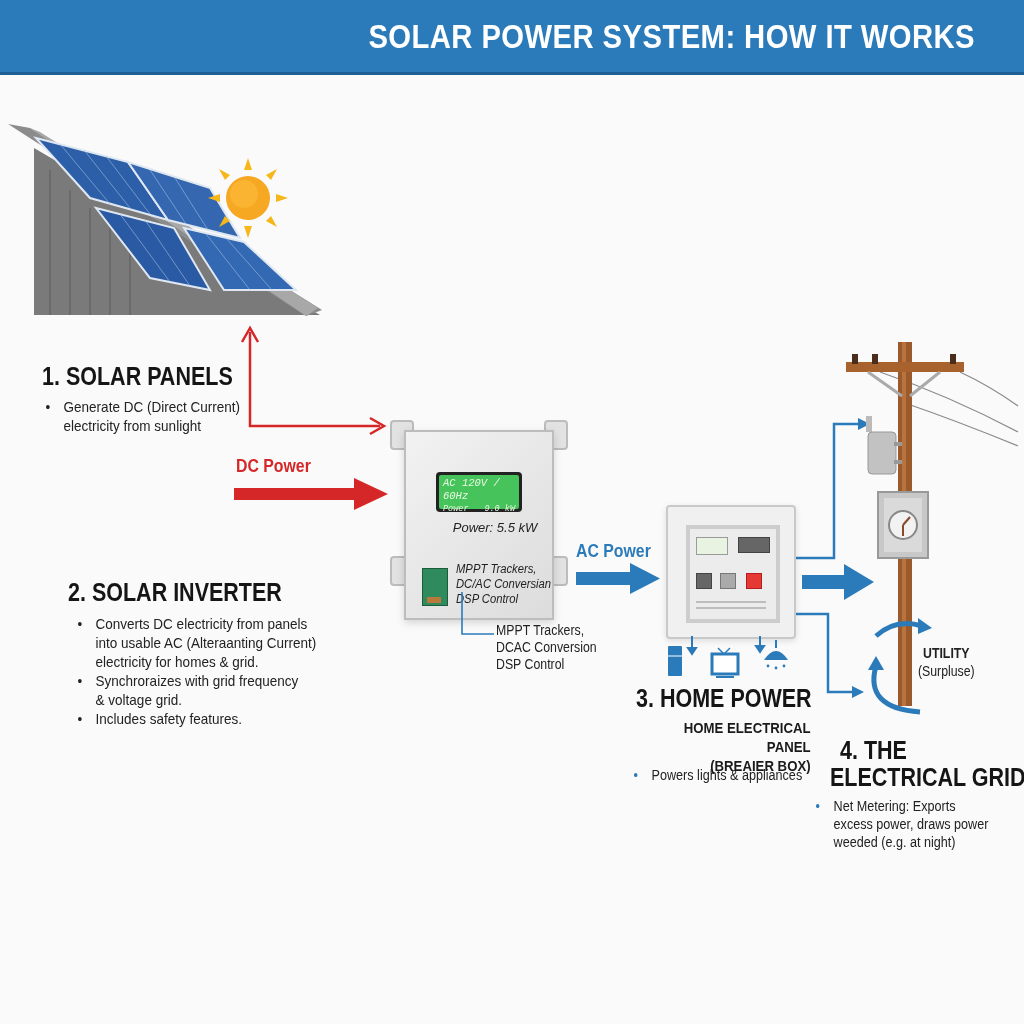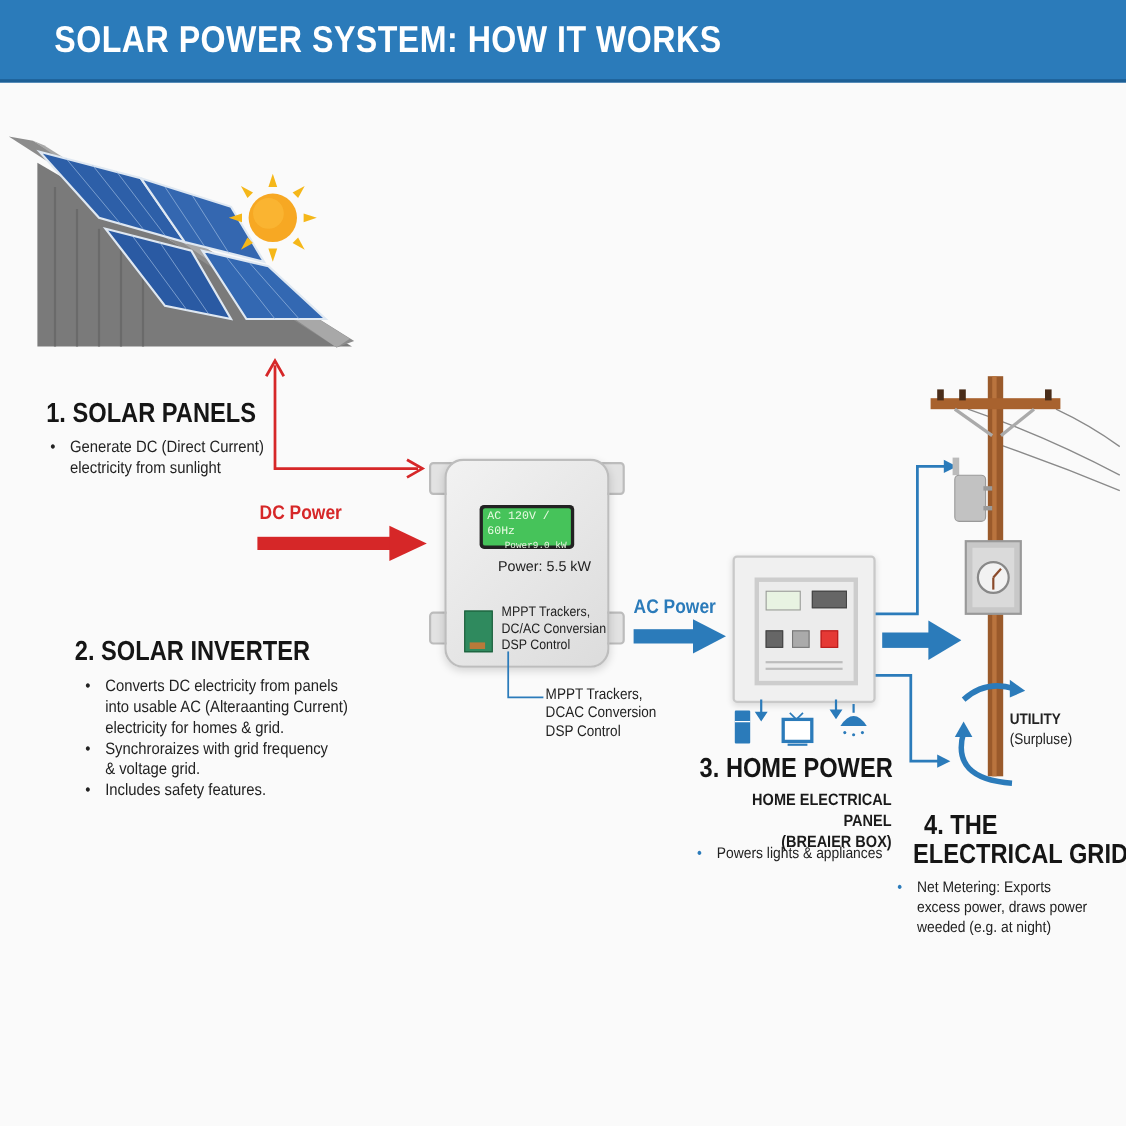--- a/index.html
+++ b/index.html
@@ -1,31 +1,31 @@
 <!DOCTYPE html>
 <html><head>
 <meta charset="utf-8">
 <style>
   html, body { margin:0; padding:0; }
   body { width:1024px; height:1024px; background:#fafafa; position:relative; overflow:hidden;
          font-family:"Liberation Sans", sans-serif; color:#1a1a1a; }
   .abs { position:absolute; }
   .header { left:0; top:0; width:1024px; height:72px; background:#2b7bba;
-            border-bottom:3px solid #1d5f95; display:flex; align-items:center; justify-content:flex-start; }
+            border-bottom:3px solid #1d5f95; display:flex; align-items:center; justify-content:flex-end; }
   .header h1 { margin:0; color:#fff; font-size:34px; font-weight:bold; letter-spacing:0.5px;
                transform:scaleX(0.86); font-family:"Liberation Sans", sans-serif; }
   .heading { font-weight:bold; font-size:25px; transform-origin:left top; transform:scaleX(0.86); white-space:nowrap; color:#151515; }
   .body-text { font-size:15px; line-height:19px; color:#222; transform-origin:left top; transform:scaleX(0.9); white-space:nowrap; }
   ul.bul { margin:0; padding:0 0 0 24px; list-style:none; }
   ul.bul li { position:relative; }
   ul.bul li::before { content:"•"; position:absolute; left:-20px; top:0; color:#222; }
   ul.bul.blue li::before { color:#2b7bba; }
   .flow-label { font-weight:bold; font-size:18px; transform:scaleX(0.88); transform-origin:left top; white-space:nowrap; }
-  .inverter { left:404px; top:417px; width:146px; height:186px; background:linear-gradient(135deg,#f2f2f2,#dcdcdc);
-              border:2px solid #bdbdbd; border-radius:17px; box-shadow:0 3px 8px rgba(0,0,0,0.15); }
+  .inverter { left:404px; top:430px; width:146px; height:186px; background:linear-gradient(135deg,#f2f2f2,#dcdcdc);
+              border:2px solid #bdbdbd; border-radius:0; box-shadow:0 3px 8px rgba(0,0,0,0.15);font-style:italic; }
   .tab { width:20px; height:26px; background:#e2e2e2; border:2px solid #bcbcbc; border-radius:4px; }
   .lcd { left:30px; top:40px; width:86px; height:40px; background:#222; border-radius:4px; padding:3px; box-sizing:border-box; }
   .lcd-inner { width:100%; height:100%; background:#46c35a; border-radius:2px; color:#eafbe4; font-family:"Liberation Mono", monospace;
                font-size:10px; line-height:13px; padding:2px 4px; box-sizing:border-box; }
   .inv-power { left:0; top:88px; width:146px; text-align:center; font-size:13px; color:#222;padding-left:16px; }
   .pcb { left:16px; top:136px; width:24px; height:36px; background:#2f8a5e; border:1px solid #1c5c3a; }
   .pcb::after { content:""; position:absolute; left:4px; bottom:2px; width:14px; height:6px; background:#b87a3a; }
   .inv-specs { left:50px; top:130px; font-size:12.5px; line-height:15px; color:#222; white-space:nowrap; transform:scaleX(0.9); transform-origin:left top; }
   .panel-box { left:666px; top:505px; width:126px; height:130px; background:#f0f0f0; border:2px solid #c9c9c9; border-radius:4px; box-shadow:0 2px 6px rgba(0,0,0,0.12); }
   .panel-inner { left:18px; top:18px; width:86px; height:90px; background:#ececec; border:4px solid #cdcdcd; }
@@ -102,21 +102,21 @@
 </svg>
 
 <div class="abs tab" style="left:390px;top:420px"></div>
 <div class="abs tab" style="left:544px;top:420px"></div>
 <div class="abs tab" style="left:390px;top:556px"></div>
 <div class="abs tab" style="left:544px;top:556px"></div>
 <div class="abs inverter">
   <div class="abs lcd">
     <div class="lcd-inner">
       <div style="font-size:10.5px">AC 120V / 60Hz</div>
-      <div style="display:flex;justify-content:flex-end;font-size:8.5px">
+      <div style="display:flex;justify-content:space-between;font-size:8.5px">
         <span>Power</span>
         <span>9.0 kW</span>
       </div>
     </div>
   </div>
   <div class="abs inv-power">Power: 5.5 kW</div>
   <div class="abs pcb"></div>
   <div class="abs inv-specs">
     <div>MPPT Trackers,</div>
     <div>DC/AC Conversian</div>
@@ -243,21 +243,21 @@
     <line x1="63" y1="189" x2="70" y2="181" stroke="#8a4a2a" stroke-width="2"></line>
   </g>
 </svg>
 
 <svg class="abs" style="left:856px;top:612px" width="90" height="110">
   <path d="M20,24 Q40,6 66,14" fill="none" stroke="#2b7bba" stroke-width="5"></path>
   <polygon points="62,6 76,16 62,22" fill="#2b7bba"></polygon>
   <path d="M20,54 Q8,96 64,100" fill="none" stroke="#2b7bba" stroke-width="5"></path>
   <polygon points="12,58 20,44 28,58" fill="#2b7bba"></polygon>
 </svg>
-<div class="abs" style="left:914px;top:644px;font-size:14px;line-height:18px;color:#222">
+<div class="abs" style="left:914px;top:644px;text-align:center;font-size:14px;line-height:18px;color:#222">
   <div style="font-weight:bold;transform:scaleX(0.88)">UTILITY</div>
   <div style="transform:scaleX(0.88)">(Surpluse)</div>
 </div>
 
 <div class="abs heading" style="left:840px;top:736px">4. THE</div>
 <div class="abs heading" style="left:830px;top:763px">ELECTRICAL GRID</div>
 <div class="abs body-text" style="left:812px;top:797px;font-size:14px;line-height:18px">
   <ul class="bul blue">
     <li>
       <div>Net Metering: Exports</div>

